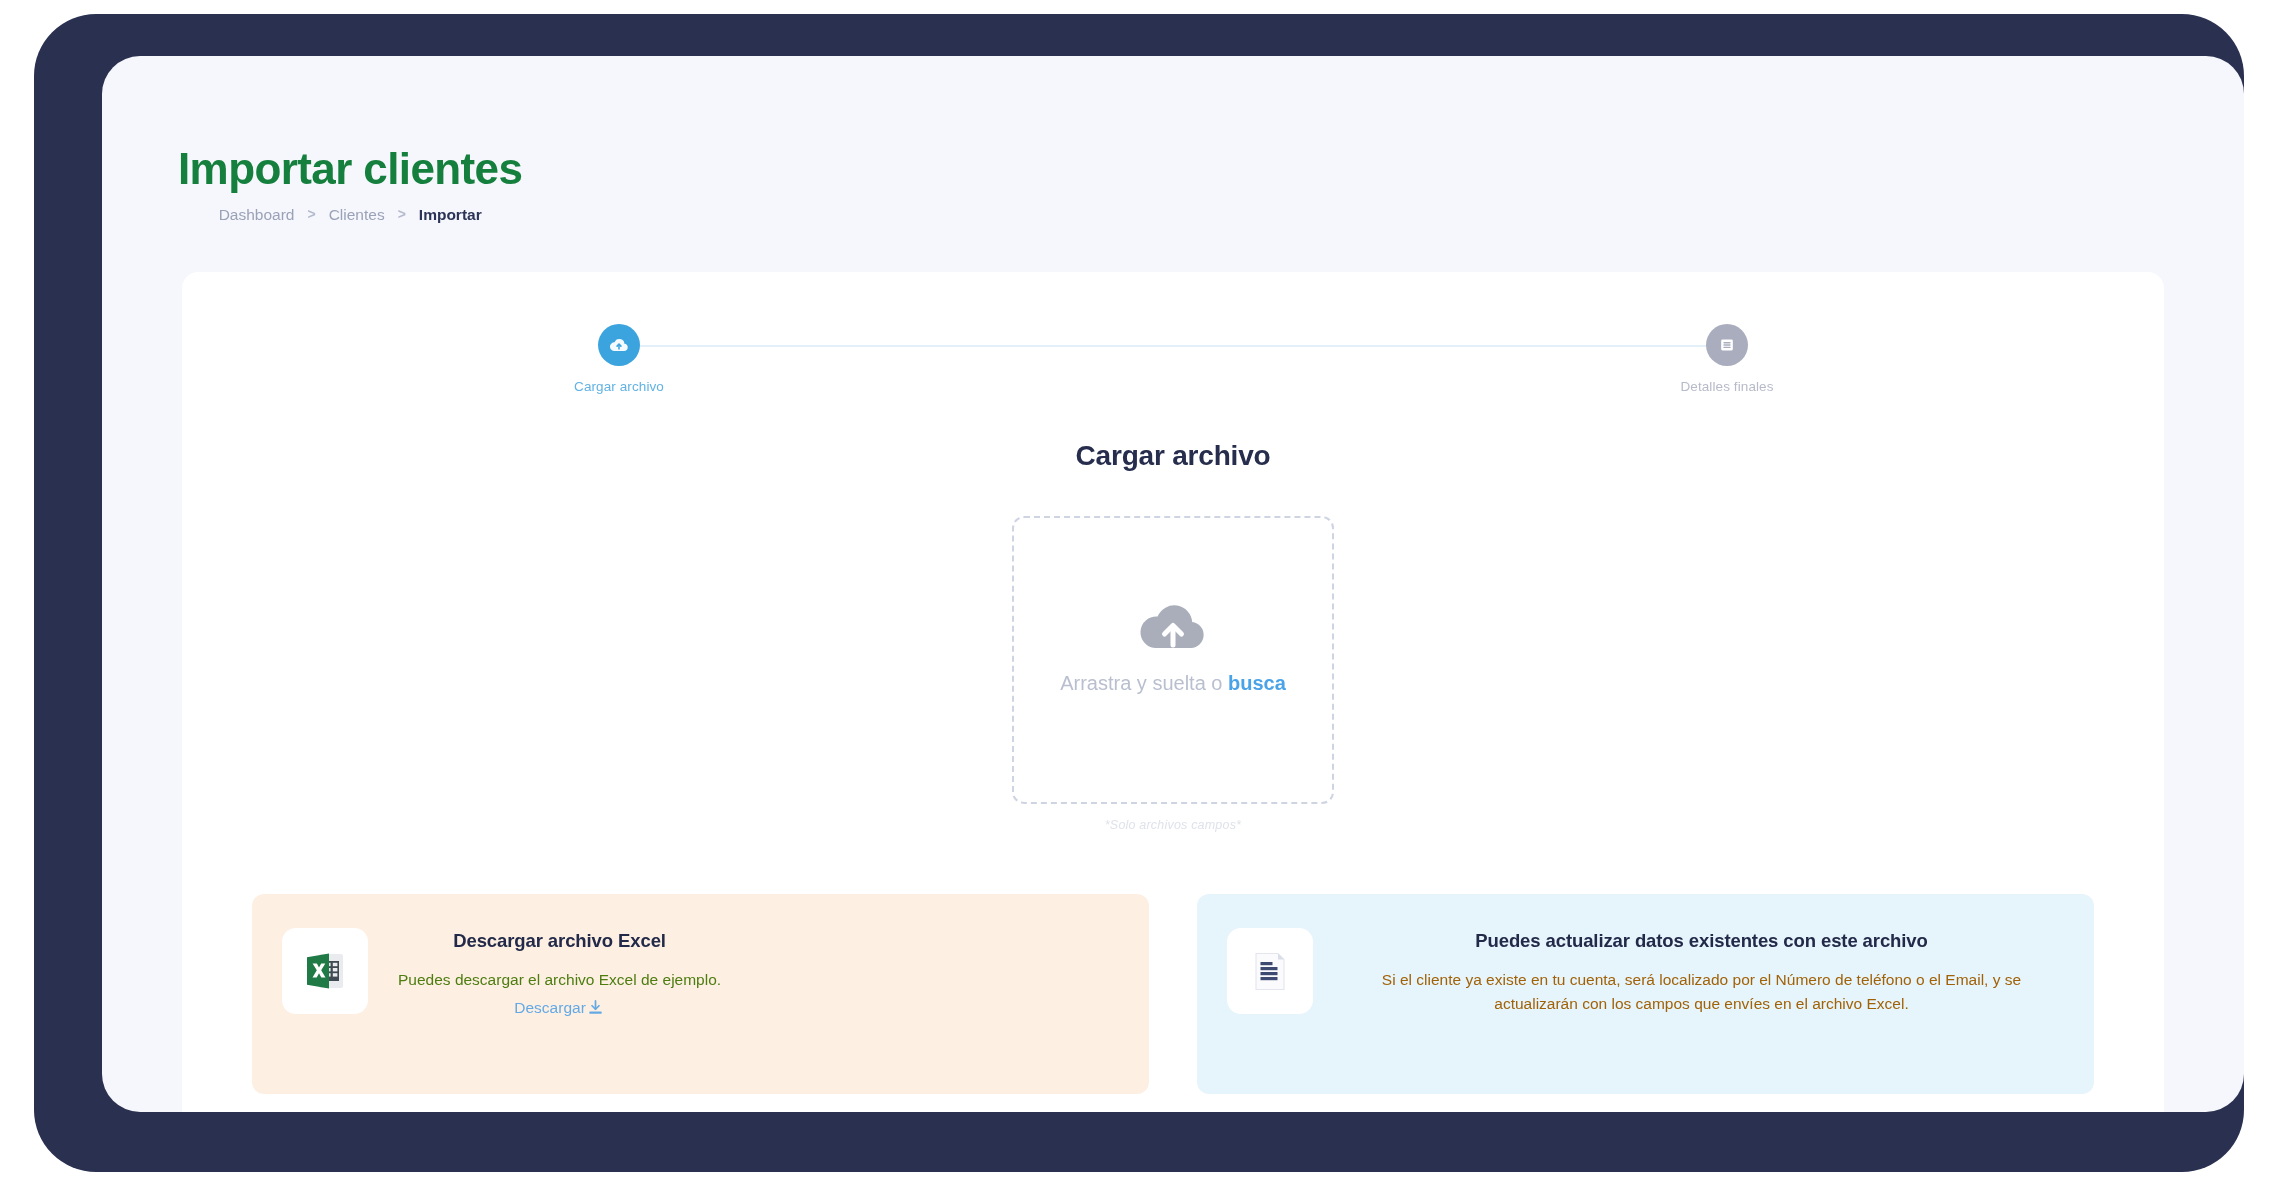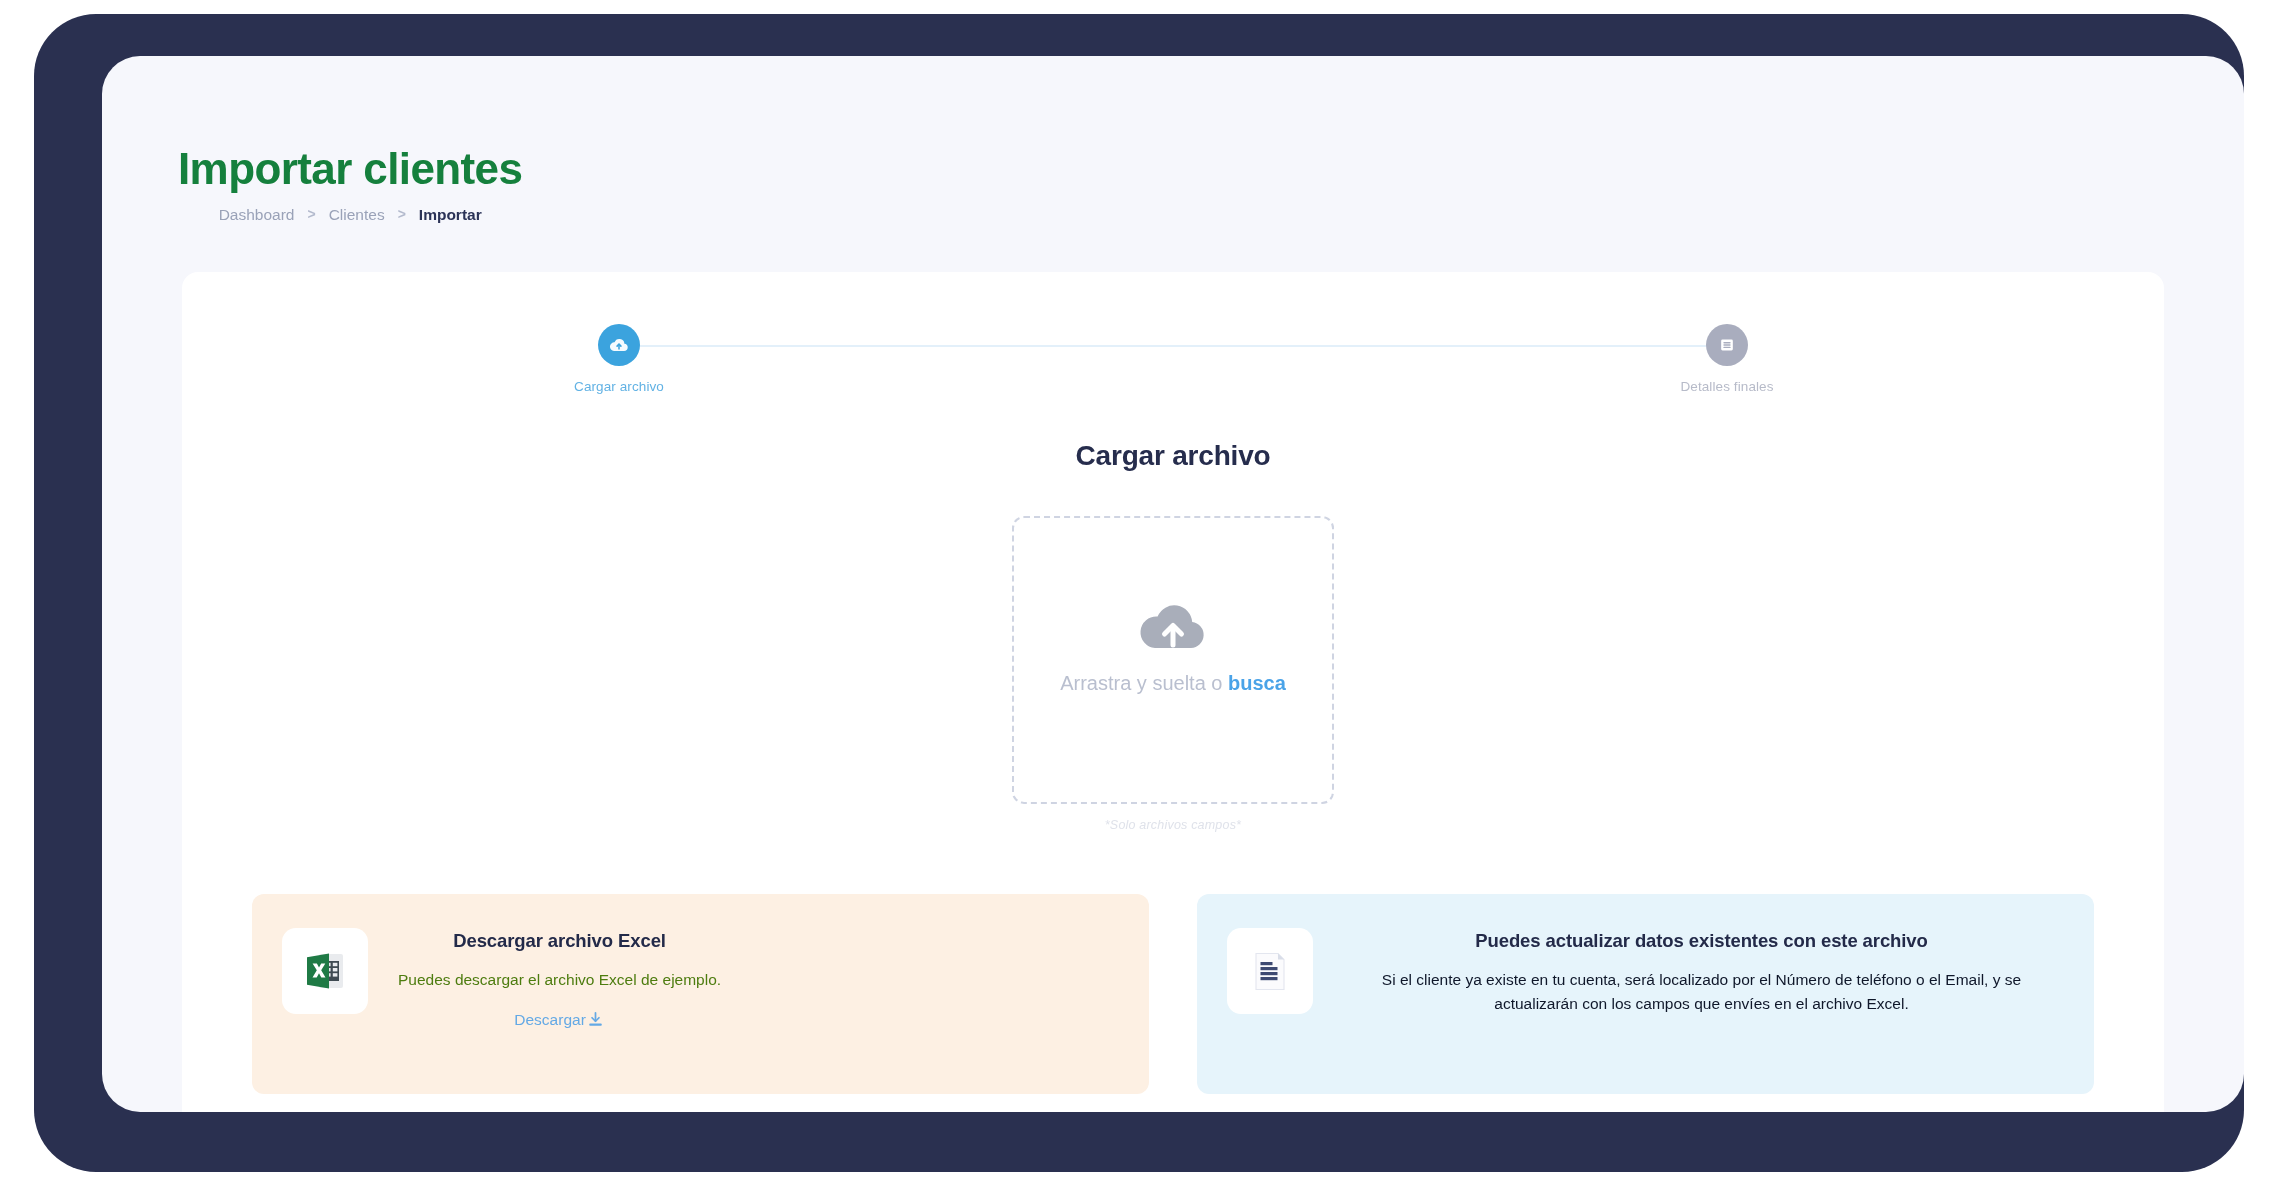--- a/index.html
+++ b/index.html
@@ -222,24 +222,24 @@
     color: #232a49;
     letter-spacing: -0.1px;
   }
 
   .info-desc {
     margin-top: 16px;
     font-size: 15.5px;
     line-height: 1.55;
     color: #4d7c0f;
   }
-  .info-card.update .info-desc { color: #0f172a; }
+  .info-card.update .info-desc { color: #a16207; }
 
   .download-link {
-    margin-top: 18px;
+    margin-top: 6px;
     display: inline-flex;
     align-items: center;
     font-size: 15.5px;
     color: #64a9e5;
     cursor: pointer;
   }
 
   svg { display: block; }
 </style>
 </head>

